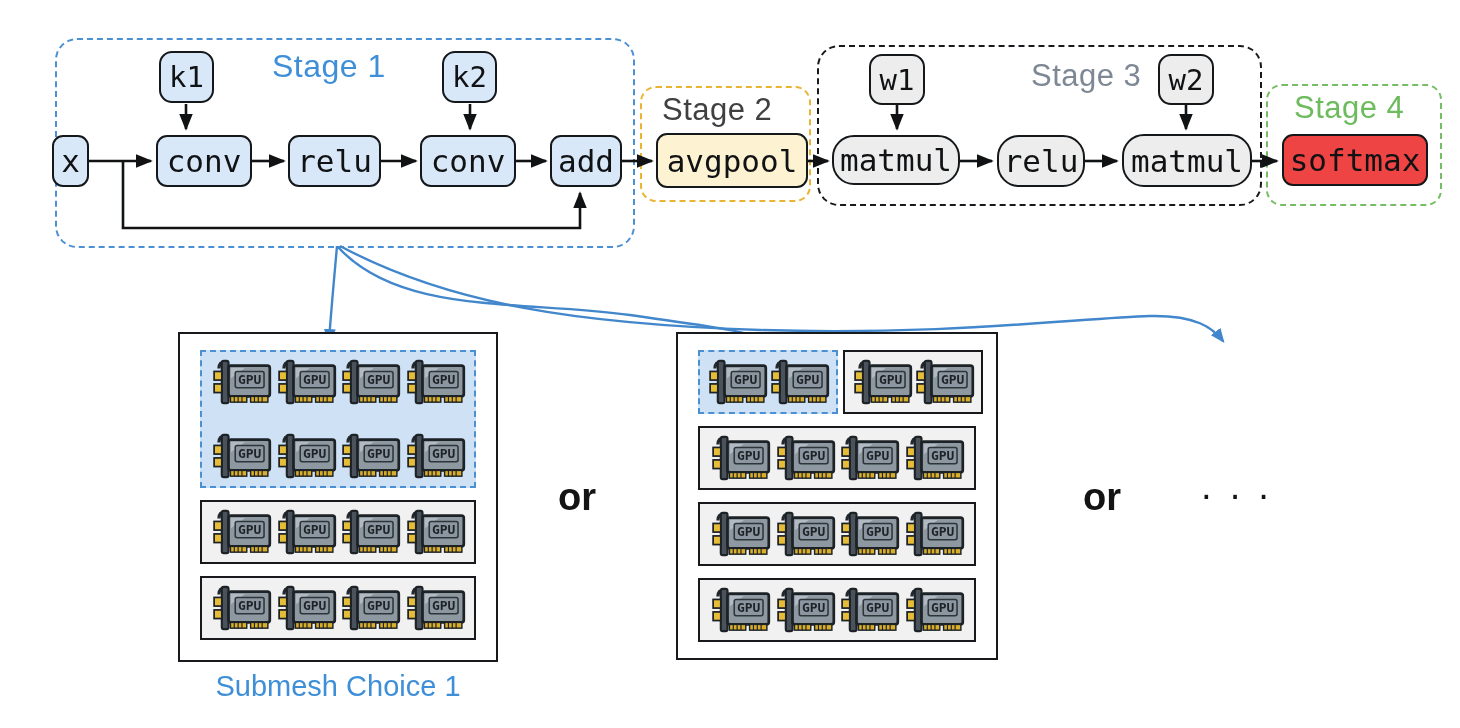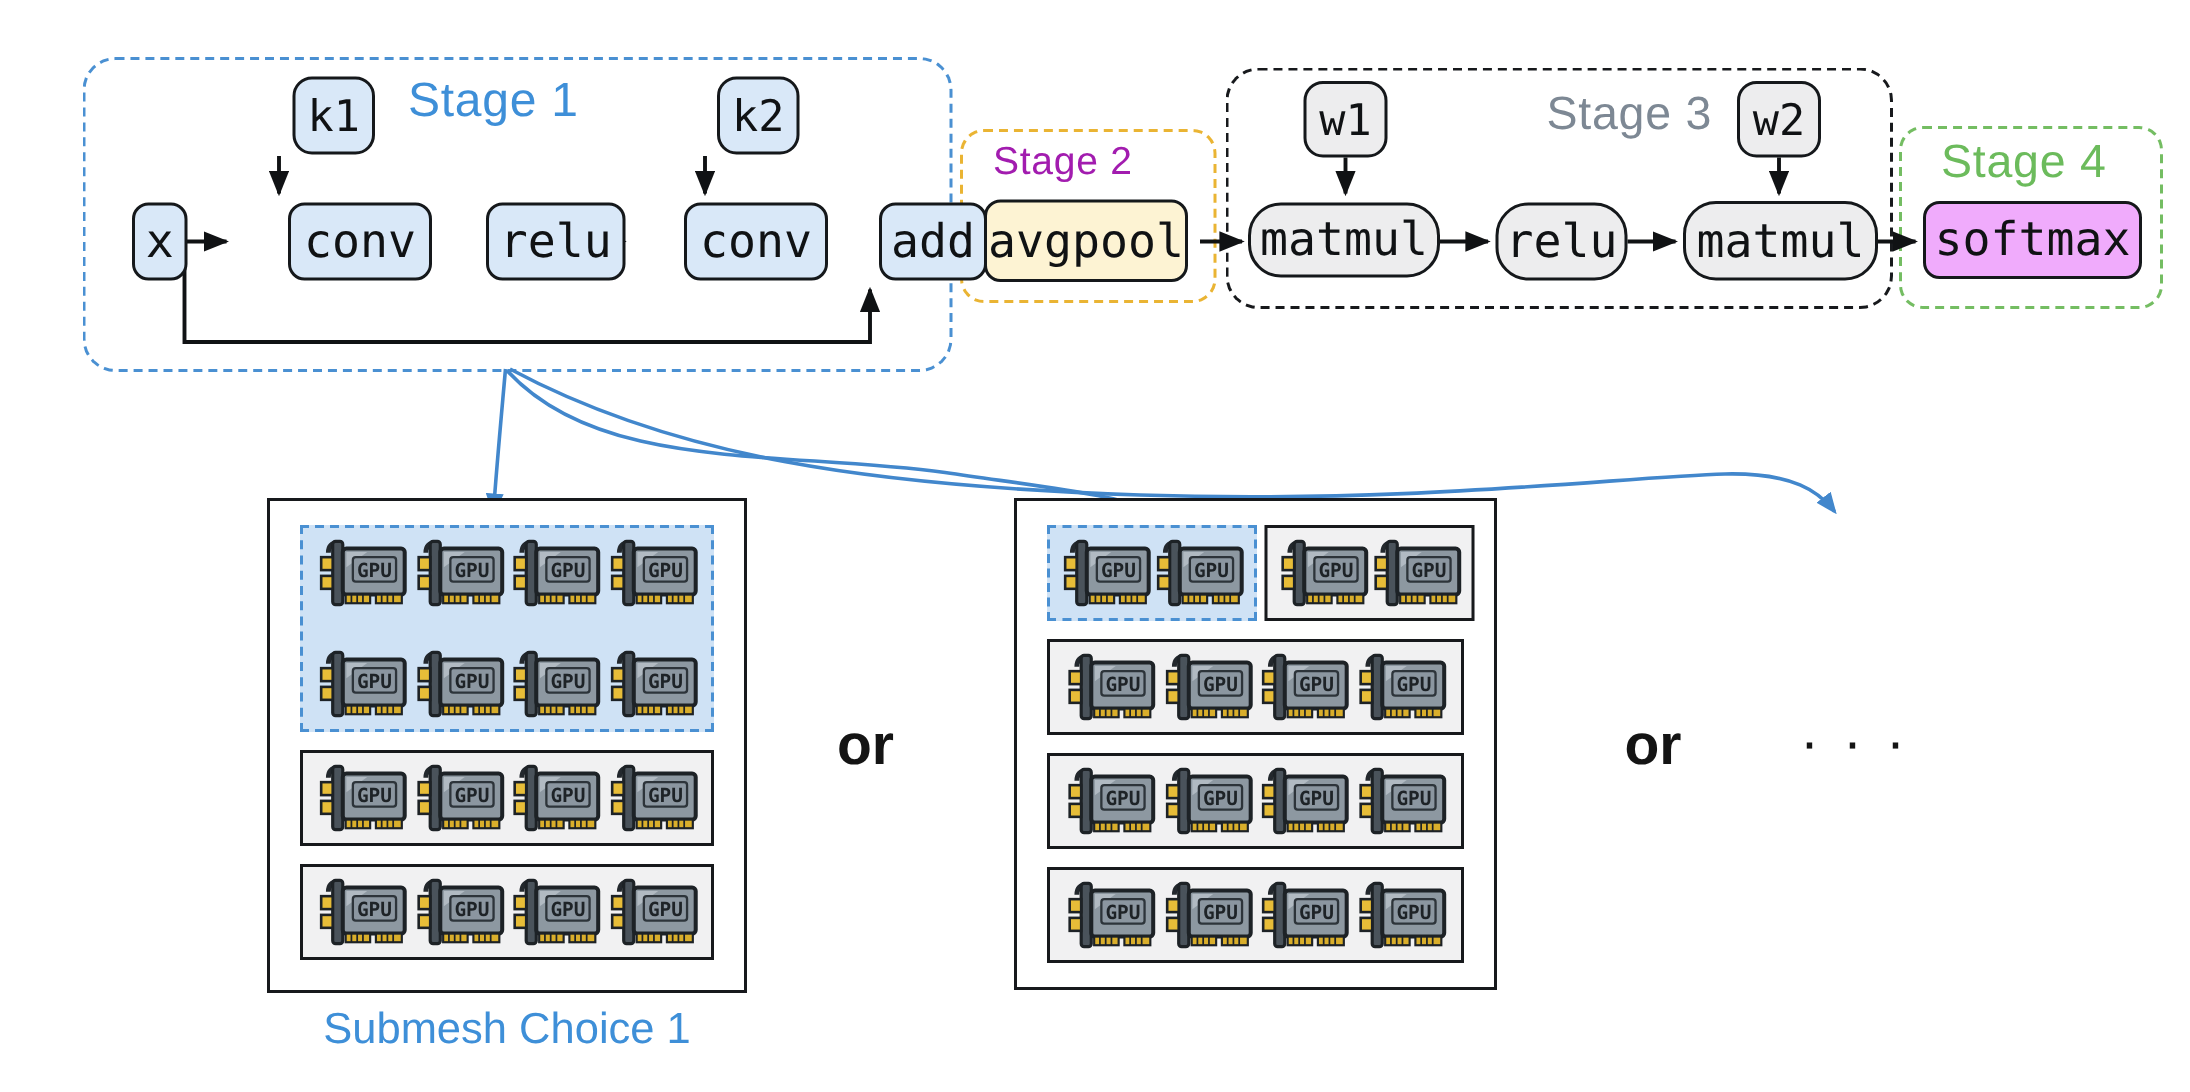--- a/index.html
+++ b/index.html
@@ -8,33 +8,33 @@
     font-family:"Liberation Sans",sans-serif;overflow:hidden;
   }
   
   .stage-box{position:absolute;border-style:dashed;background:transparent;}
   .stage-1{left:55px;top:38px;width:576px;height:206px;border:2.6px dashed #4a90d2;border-radius:22px;}
   .stage-2{left:640px;top:86px;width:167px;height:112px;border:2.4px dashed #eab433;border-radius:16px;}
   .stage-3{left:817px;top:45px;width:441px;height:157px;border:2.6px dashed #17191c;border-radius:22px;}
   .stage-4{left:1266px;top:84px;width:172px;height:118px;border:2.4px dashed #74bd62;border-radius:16px;}
   .stage-label{position:absolute;font-size:32px;letter-spacing:.5px;white-space:nowrap;}
   .stage-label-1{left:272px;top:48px;color:#3e8fd8;}
-  .stage-label-2{left:662px;top:92px;color:#a21caf;font-size:26px;}
+  .stage-label-2{left:662px;top:92px;color:#404040;font-size:31px;}
   .stage-label-3{left:983px;top:58px;color:#7d8894;font-size:31px;margin-left:48px;}
   .stage-label-4{left:1294px;top:90px;color:#6cbb5c;font-size:31px;text-align:right;}
   .node{
     position:absolute;display:flex;align-items:center;justify-content:center;
     border:2.6px solid #15181b;border-radius:11px;
     font-family:"DejaVu Sans Mono",monospace;font-size:31px;color:#101214;
     box-sizing:border-box;white-space:nowrap;
   }
-  .fill-blue{background:#d9e8f8;margin-left:36px;}
+  .fill-blue{background:#d9e8f8;}
   .fill-gold{background:#fdf3d3;}
   .fill-gray{background:#ededee;border-radius:22px;}
-  .fill-green{background:#f0abfc;}
+  .fill-green{background:#ef4444;}
   .param{font-size:29px;border-radius:13px;}
   .arrow-layer{position:absolute;left:0;top:0;pointer-events:none;}
   
   .submesh-box{
     position:absolute;background:#ffffff;border:2.4px solid #17191c;box-sizing:border-box;
     display:flex;flex-direction:column;gap:12px;padding:16px 20px;
   }
   .machine-row{display:flex;gap:5px;flex:0 0 auto;}
   .seg{display:flex;flex-direction:column;justify-content:space-around;gap:26px;padding:6px;box-sizing:border-box;}
   .seg-selected{background:#cfe2f5;border:2.4px dashed #4a90d2;}
@@ -93,21 +93,21 @@
   </svg>
 
   <div class="node fill-blue" style="left:52px;top:135px;width:37px;height:52px;">x</div>
   <div class="node fill-blue" style="left:156px;top:135px;width:96px;height:52px;">conv</div>
   <div class="node fill-blue" style="left:288px;top:135px;width:93px;height:52px;">relu</div>
   <div class="node fill-blue" style="left:420px;top:135px;width:96px;height:52px;">conv</div>
   <div class="node fill-blue" style="left:550px;top:135px;width:72px;height:52px;">add</div>
   <div class="node fill-blue param" style="left:159px;top:51px;width:55px;height:52px;">k1</div>
   <div class="node fill-blue param" style="left:442px;top:51px;width:55px;height:52px;">k2</div>
 
-  <div class="node fill-gold" style="left:656px;top:133px;width:136px;height:55px;">avgpool</div>
+  <div class="node fill-gold" style="left:656px;top:133px;width:152px;height:55px;">avgpool</div>
 
   <div class="node fill-gray" style="left:832px;top:135px;width:128px;height:50px;">matmul</div>
   <div class="node fill-gray" style="left:997px;top:135px;width:88px;height:52px;">relu</div>
   <div class="node fill-gray" style="left:1122px;top:134px;width:130px;height:53px;">matmul</div>
   <div class="node fill-gray param" style="left:869px;top:54px;width:56px;height:51px;">w1</div>
   <div class="node fill-gray param" style="left:1158px;top:54px;width:56px;height:51px;">w2</div>
 
   <div class="node fill-green" style="left:1282px;top:134px;width:146px;height:52px;">softmax</div>
 
   <div class="submesh-box" style="left:178px;top:332px;width:320px;height:330px;">

